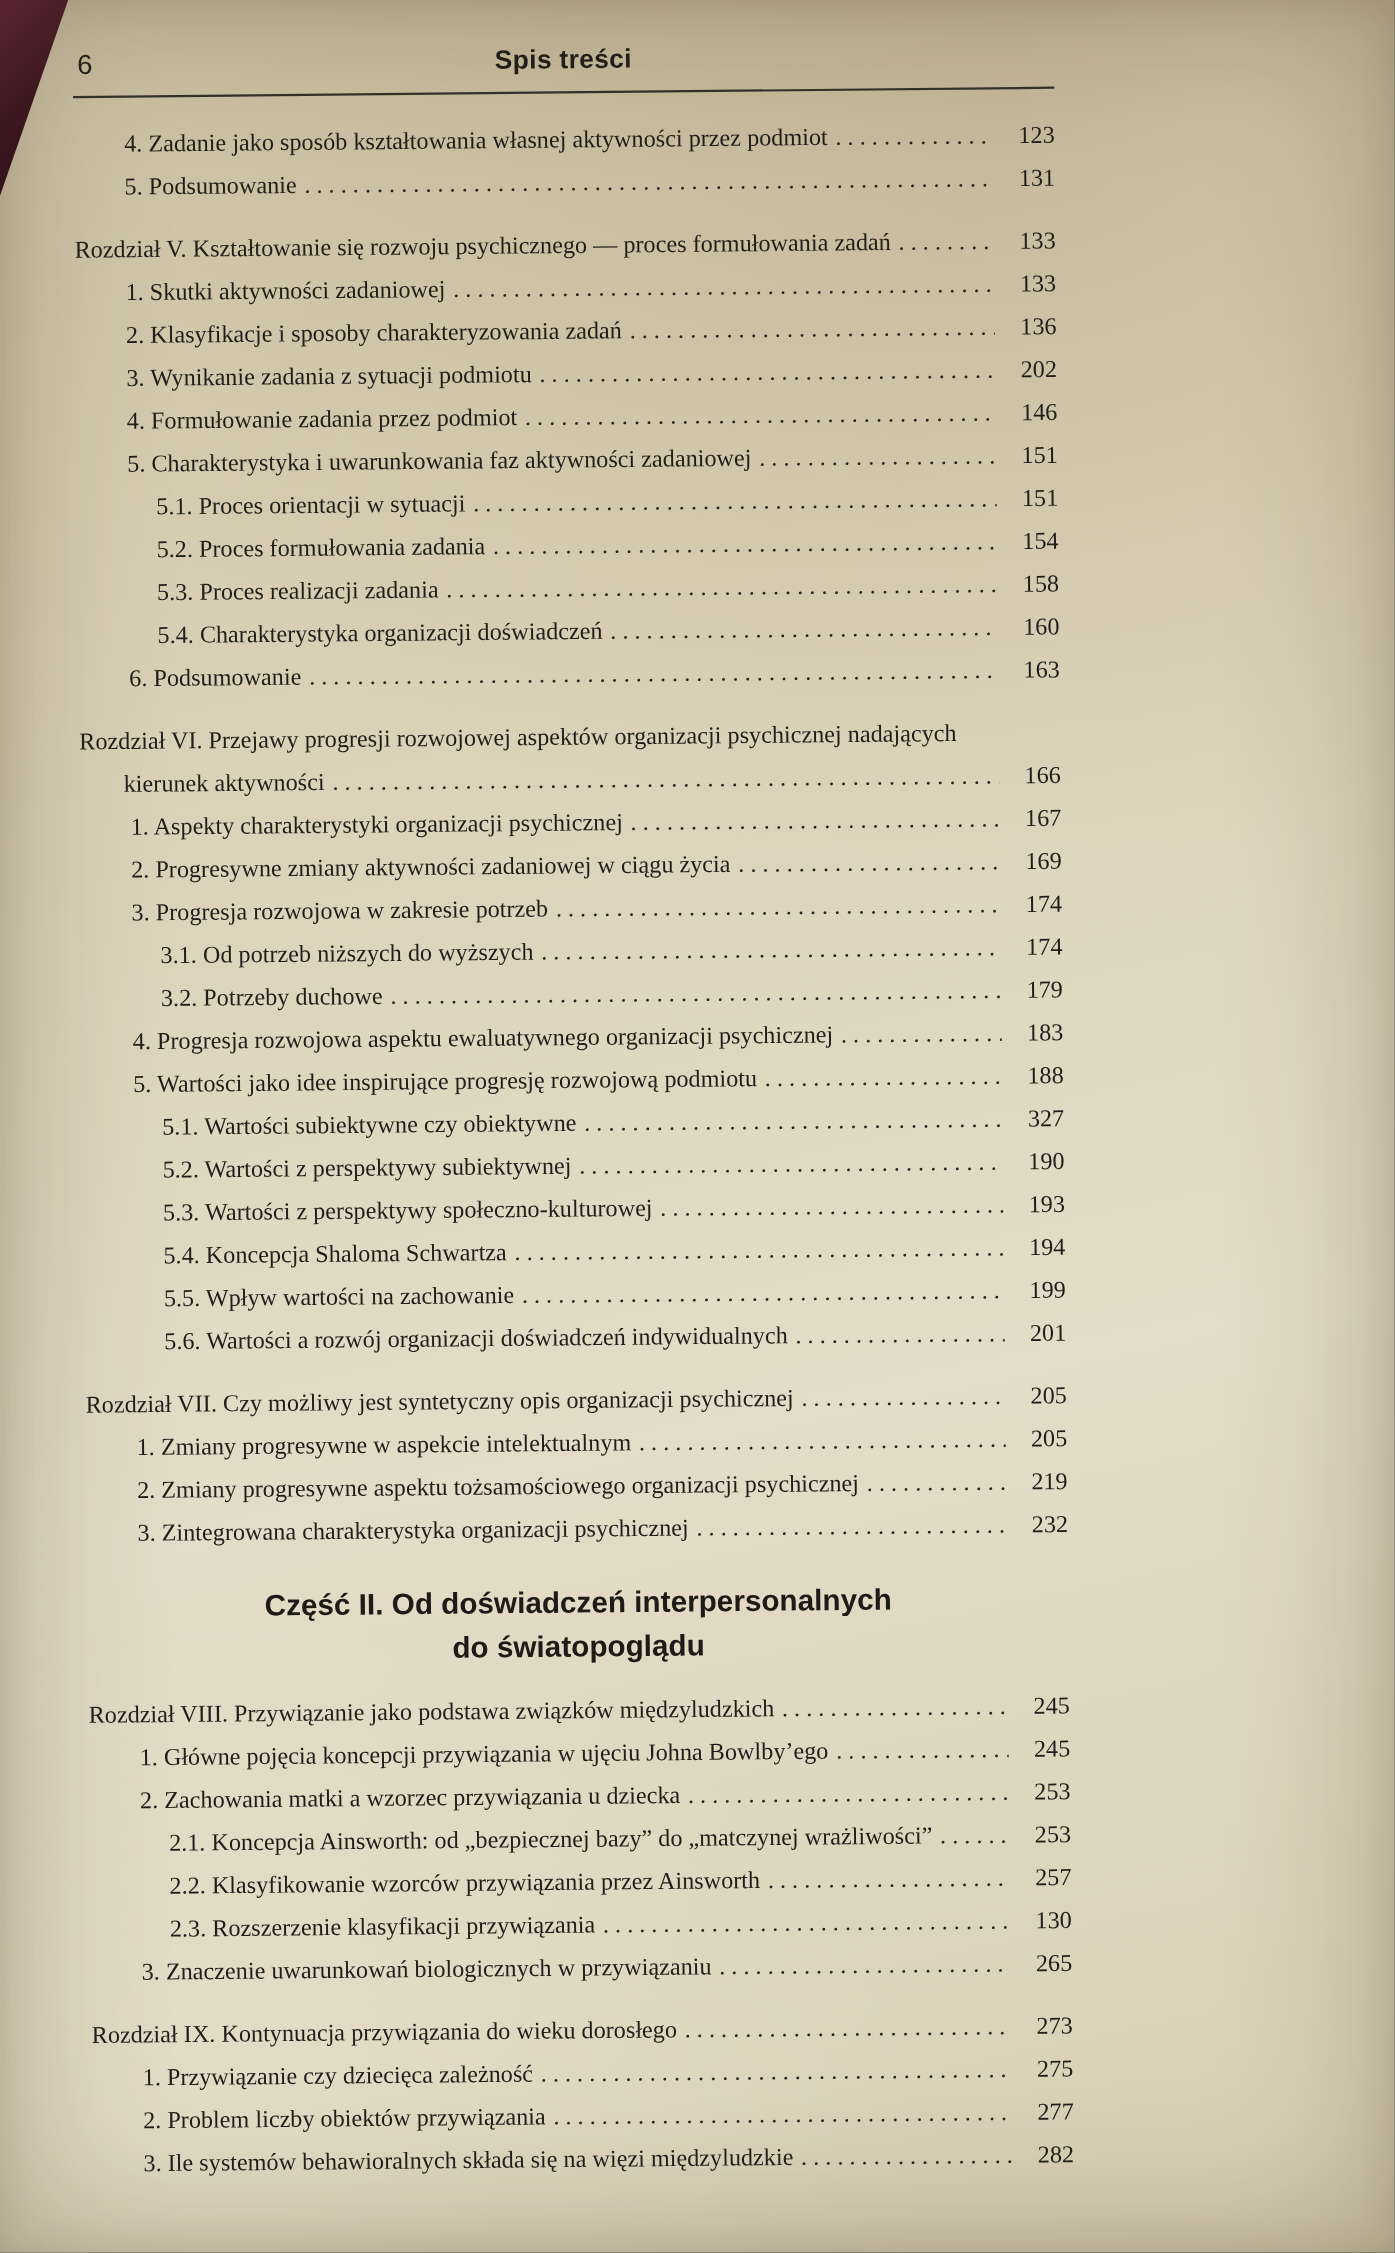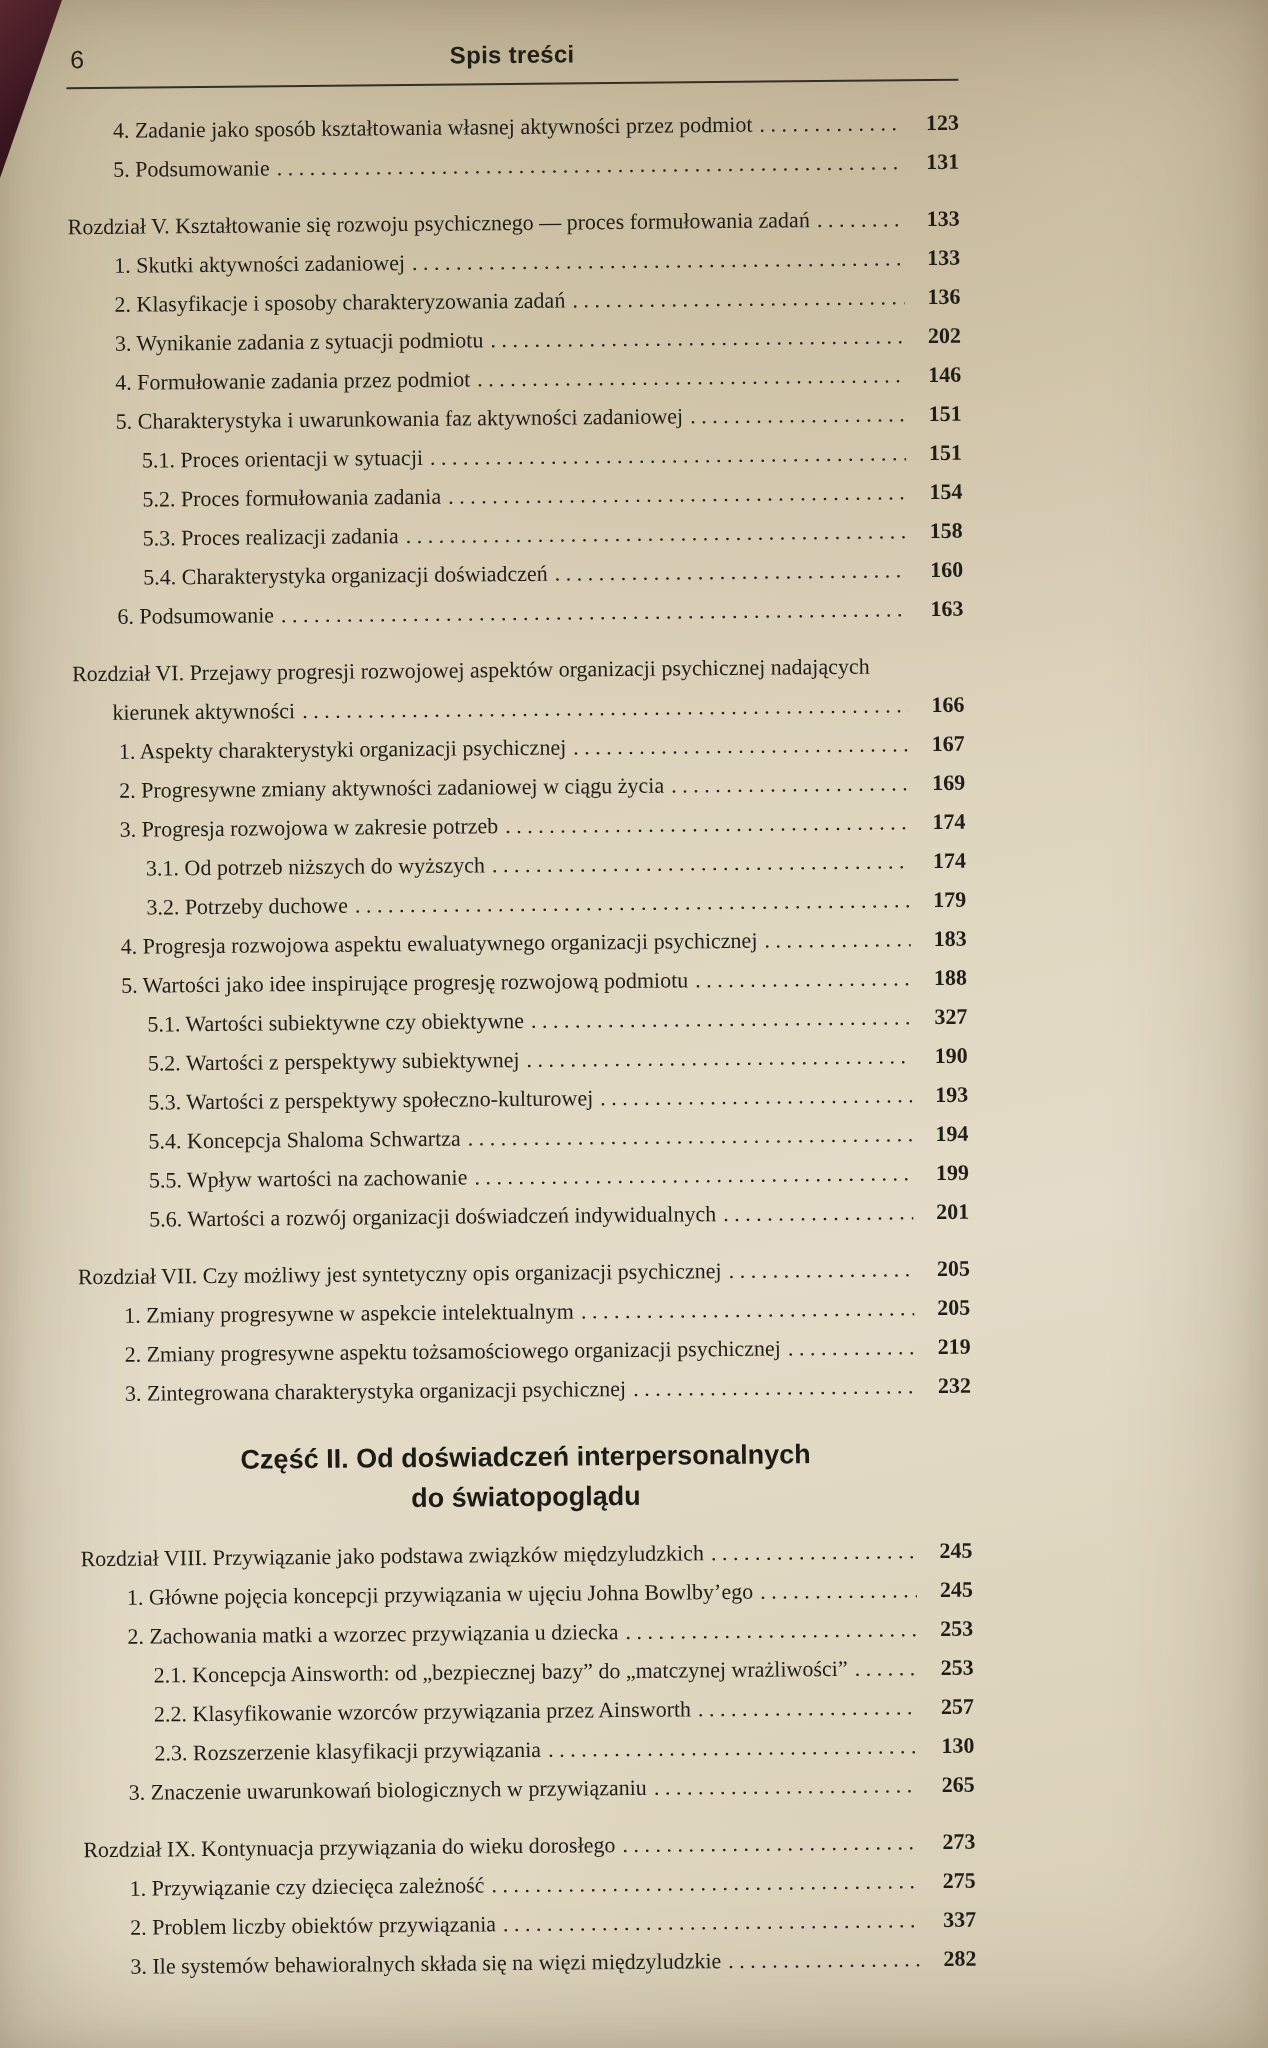--- a/index.html
+++ b/index.html
@@ -64,21 +64,21 @@
   .title { flex: 0 1 auto; white-space: nowrap; overflow: hidden; }
   .leader {
     flex: 1 1 0; min-width: 0;
     overflow: hidden; white-space: nowrap;
     margin: 0 10px 0 7px;
     color: #26221c;
   }
   .leader::after {
     content: ". . . . . . . . . . . . . . . . . . . . . . . . . . . . . . . . . . . . . . . . . . . . . . . . . . . . . . . . . . . . . . . . . . . . . . . . . . . . . . . . . . . . . . . .";
   }
-  .pagenum { flex: 0 0 auto; min-width: 46px; text-align: right; font-weight: bold; }
+  .pagenum { flex: 0 0 auto; min-width: 46px; text-align: right; }
   .part-heading {
     text-align: center;
     font-family: "Liberation Sans", sans-serif;
     font-weight: 700;
     font-size: 27px;
     line-height: 40px;
     margin: 28px 0 18px;
     color: #1e1b17;
   }
 </style>
@@ -307,21 +307,21 @@
             <span class="pagenum">273</span>
           </div>
           <div class="entry lvl-1">
             <span class="title">1. Przywiązanie czy dziecięca zależność</span>
             <span class="leader"></span>
             <span class="pagenum">275</span>
           </div>
           <div class="entry lvl-1">
             <span class="title">2. Problem liczby obiektów przywiązania</span>
             <span class="leader"></span>
-            <span class="pagenum">337</span>
+            <span class="pagenum">277</span>
           </div>
           <div class="entry lvl-1">
             <span class="title">3. Ile systemów behawioralnych składa się na więzi międzyludzkie</span>
             <span class="leader"></span>
             <span class="pagenum">282</span>
           </div>
         </div>
       </div>
   </div>
   <div class="vignette"></div>

